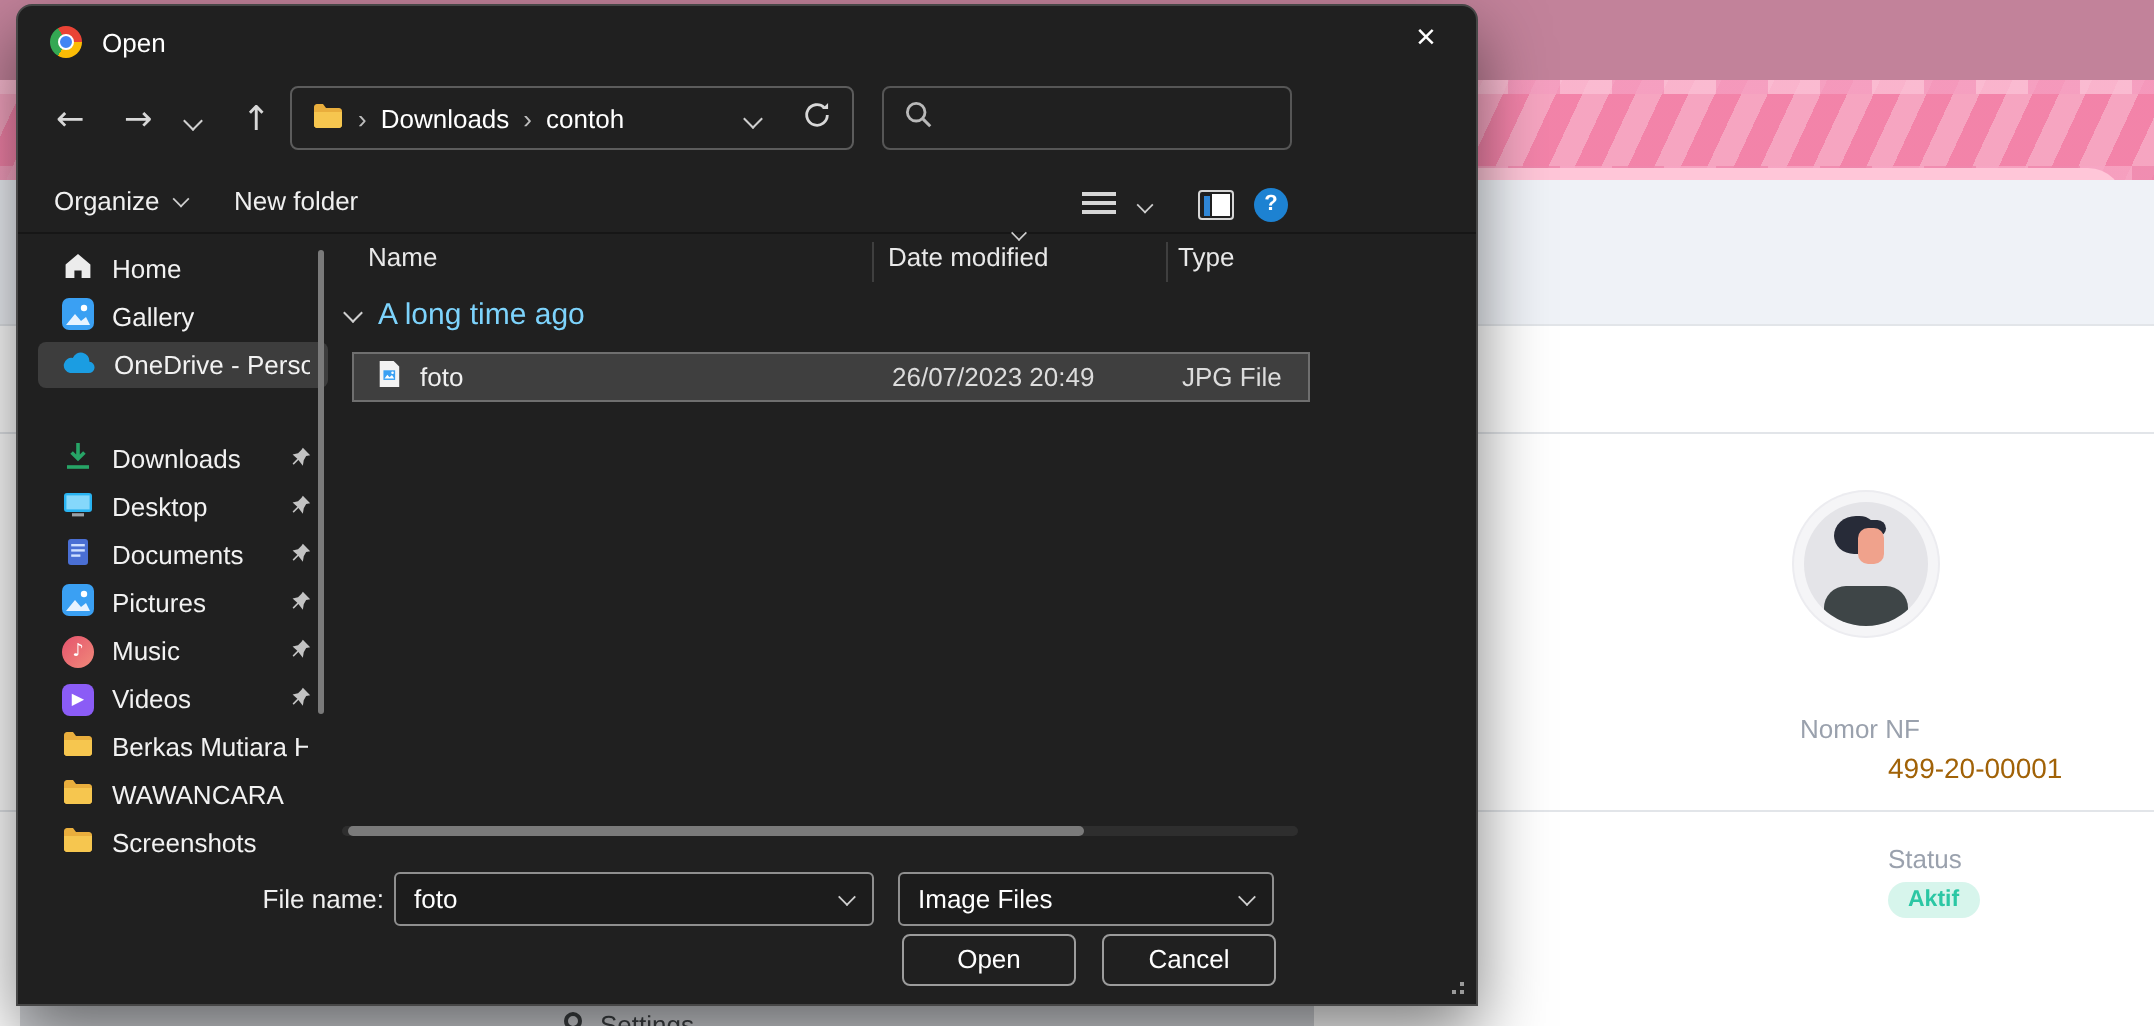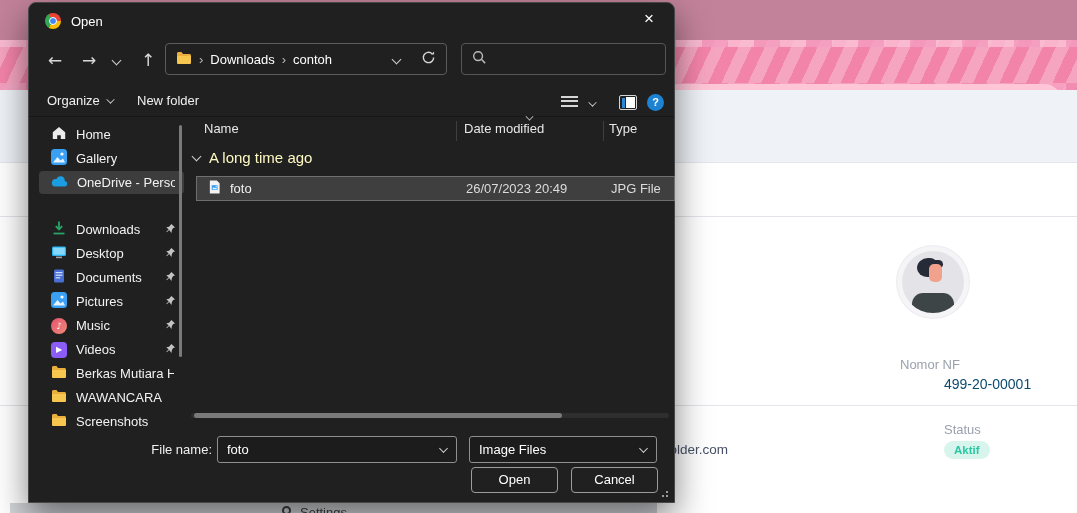--- a/index.html
+++ b/index.html
@@ -29,34 +29,34 @@
   .avatar { position:absolute; left:897px; top:246px; width:72px; height:72px; border-radius:50%;
     background:#f5f5f7; box-shadow:0 0 0 1px #ececf0; z-index:2; }
   .avatar .inner { position:absolute; left:5px; top:5px; width:62px; height:62px; border-radius:50%;
     background:#e4e4e8; overflow:hidden; }
   .av-body { position:absolute; bottom:-3px; left:10px; width:42px; height:23px; border-radius:11px 11px 0 0; background:#3e4547; }
   .av-face { position:absolute; top:13px; left:27px; width:13px; height:18px; border-radius:5px; background:#f0a28c; }
   .av-hair { position:absolute; top:7px; left:15px; width:21px; height:19px; background:#272b38; border-radius:60% 45% 35% 55%; }
   .av-hair2 { position:absolute; top:9px; left:33px; width:8px; height:8px; background:#272b38; border-radius:0 70% 60% 0; }
 
   .p-label { position:absolute; font-size:13px; color:#9aa1ad; z-index:2; }
-  .p-value { position:absolute; font-size:14px; color:#0c4a6e; z-index:2; }
+  .p-value { position:absolute; font-size:14px; color:#a16207; z-index:2; }
   .nomor-label { left:900px; top:357px; }
   .nomor-value { left:944px; top:376px; }
   .status-label { left:944px; top:422px; }
   .badge { position:absolute; left:944px; top:441px; z-index:2; font-size:11.5px; font-weight:bold;
     color:#2bc7a4; background:#d7f5ec; padding:3px 10px; border-radius:10px; }
   .email-frag { position:absolute; left:652px; top:442px; font-size:13.5px; color:#475166; z-index:2; }
 
   .bottom-strip { position:absolute; left:10px; top:503px; width:647px; height:10px; background:#d2d4d8; z-index:3; overflow:visible; }
   .bottom-strip .gear-dot { position:absolute; left:272px; top:3px; width:9px; height:9px; border:2px solid #3c4043; border-radius:50%; }
   .bottom-strip .part-text { position:absolute; left:290px; top:2px; font-size:13px; color:#3c4043; }
 
   
-  .dialog { position:absolute; left:28px; top:2px; width:647px; height:501px; background:#202020;
+  .dialog { position:absolute; left:8px; top:2px; width:731px; height:501px; background:#202020;
     border:1px solid #474747; border-radius:8px 8px 0 0; box-shadow:0 14px 34px rgba(0,0,0,.5);
     z-index:10; color:#e8e8e8; font-size:13px; }
 
   .titlebar { position:absolute; left:0; top:0; width:100%; height:36px; display:flex; align-items:center; }
   .chrome-ic { width:16px; height:16px; border-radius:50%; margin-left:16px; position:relative;
     background:conic-gradient(from -30deg,#ea4335 0 120deg,#fbbc05 0 240deg,#34a853 0 360deg); }
   .chrome-ic::after { content:""; position:absolute; inset:4px; border-radius:50%; background:#4285f4; border:1.5px solid #fff; }
   .title-txt { margin-left:10px; font-size:13px; color:#fff; }
   .close-btn { position:absolute; right:8px; top:0; width:34px; height:34px; text-align:center; line-height:32px;
     font-size:17px; color:#fff; cursor:default; }
@@ -101,21 +101,21 @@
   .ic-music { border-radius:50%; background:linear-gradient(135deg,#e5536d,#f08a7a); font-size:9px; }
   .ic-videos { background:#8b5cf6; }
   .v-scroll { position:absolute; left:150px; top:122px; width:3px; height:232px; background:#7a7a7a; border-radius:2px; }
 
   
   .col-head { position:absolute; top:118px; font-size:13px; color:#e8e8e8; }
   .col-sep { position:absolute; top:118px; width:1px; height:20px; background:#3f3f3f; }
   .sort-chev { position:absolute; left:497px; top:110px; transform:rotate(45deg) scale(.8); }
   .group-row { position:absolute; left:164px; top:146px; display:flex; align-items:center; gap:9px; }
   .group-row .chev { transform:rotate(45deg); margin-top:-3px; }
-  .group-lbl { font-size:15px; color:#fef9c3; }
+  .group-lbl { font-size:15px; color:#7dd3fc; }
 
   .file-row { position:absolute; left:168px; top:174px; width:477px; height:23px; background:#3f3f3f;
     outline:1px solid #6f6f6f; display:flex; align-items:center; }
   .file-row .f-ic { margin-left:11px; }
   .f-name { margin-left:9px; font-size:13px; color:#f0f0f0; }
   .f-date { position:absolute; left:269px; font-size:13px; color:#dcdcdc; }
   .f-type { position:absolute; left:414px; font-size:13px; color:#dcdcdc; }
 
   .h-track { position:absolute; left:162px; top:410px; width:478px; height:5px; background:#2e2e2e; border-radius:3px; }
   .h-thumb { position:absolute; left:3px; top:0; width:368px; height:5px; background:#7a7a7a; border-radius:3px; }

